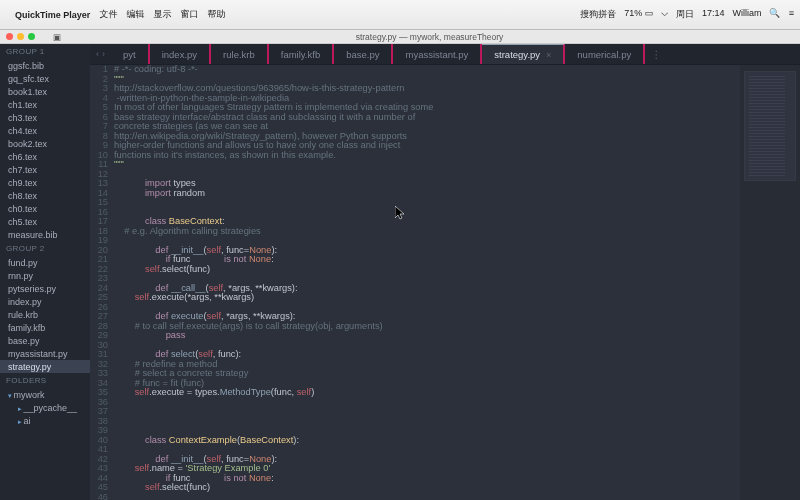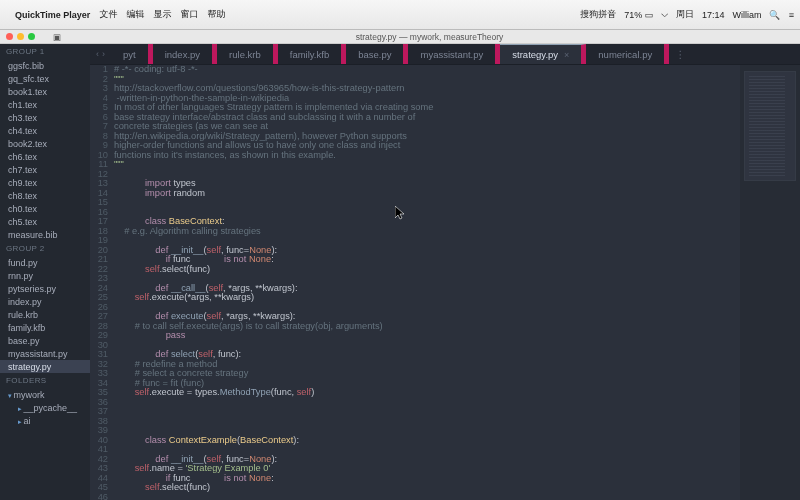--- a/index.html
+++ b/index.html
@@ -3,21 +3,21 @@
 <meta charset="utf-8">
 <style>
 * { margin: 0; padding: 0; box-sizing: border-box; font-family: -apple-system, "Helvetica Neue", Arial, sans-serif; }
 body { width: 800px; height: 500px; overflow: hidden; background: #2b303b; color: #c0c5ce; font-size: 10px; }
 
 
 .mac-menubar { height: 30px; background: linear-gradient(#f6f6f6,#e8e8e8); display: flex; align-items: center; padding: 0 6px; color: #222; font-size: 9px; gap: 9px; border-bottom: 1px solid #bbb; }
 .mac-menubar .apple { font-size: 10px; }
 .mac-menubar .appname { font-weight: 600; }
 .mac-menubar .spacer { flex: 1; }
-.mac-menubar .right { display: flex; gap: 8px; align-items: center; }
+.mac-menubar .right { display: flex; gap: 8px; }
 
 
 .win-title { height: 14px; background: #e8e8e8; display: flex; align-items: center; gap: 4px; padding: 0 6px; color: #555; font-size: 8.5px; border-bottom: 1px solid #ccc; }
 .traffic { display: flex; gap: 4px; }
 .dot { width: 7px; height: 7px; border-radius: 50%; }
 .dot.r { background: #ff5f57; } .dot.y { background: #febc2e; } .dot.g { background: #28c840; }
 .win-title .title { flex: 1; text-align: center; }
 
 
 .ide { display: flex; height: calc(500px - 28px - 14px); background: #2b303b; }
@@ -25,21 +25,21 @@
 .sidebar .hdr { padding: 3px 6px; color: #6c7683; font-size: 8px; letter-spacing: .4px; }
 .sidebar .item { padding: 1.5px 8px; color: #a7adba; cursor: pointer; white-space: nowrap; }
 .sidebar .item.active { background: #3b4252; color: #d8dee9; }
 .sidebar .folder::before { content: "▸ "; color: #6699cc; font-size: 7px; }
 .sidebar .folder.open::before { content: "▾ "; }
 .sidebar .sub { padding-left: 18px; }
 
 .main { flex: 1; display: flex; flex-direction: column; background: #2b303b; position: relative; }
 .tabrow { height: 24px; display: flex; align-items: stretch; background: #21252e; border-bottom: 1px solid #1b1f27; }
 .tabrow .nav { display:flex; align-items:center; gap:3px; padding:0 6px; color:#5a6272; font-size:9px; }
-.tab { display:flex; align-items:center; padding: 0 12px; color:#7c8494; font-size:9.5px; cursor:pointer; border-right: 5px solid #be185d; gap:6px; }
+.tab { display:flex; align-items:center; padding: 0 12px; color:#7c8494; font-size:9.5px; cursor:pointer; border-right: 2px solid #be185d; gap:6px; }
 .tab.active { background:#2b303b; color:#d8dee9; border-top: 1px solid #8fa1b3; }
 .tab .x { color:#5a6272; font-size:9px; }
 .tabrow .more { padding:0 6px; color:#5a6272; display:flex; align-items:center; }
 
 .editor { flex:1; display:flex; font-family: Menlo, Consolas, monospace; font-size:9.3px; line-height: 9.5px; position:relative; }
 .gutter-wrap { display:flex; }
 .gutter { width: 22px; text-align:right; color:#4f5b66; padding-right:4px; }
 .gutter2 { width: 24px; text-align:right; color:#4f5b66; padding-right:6px; }
 .code { flex:1; white-space: pre; color:#c0c5ce; }
 .c-comment { color:#65737e; }

